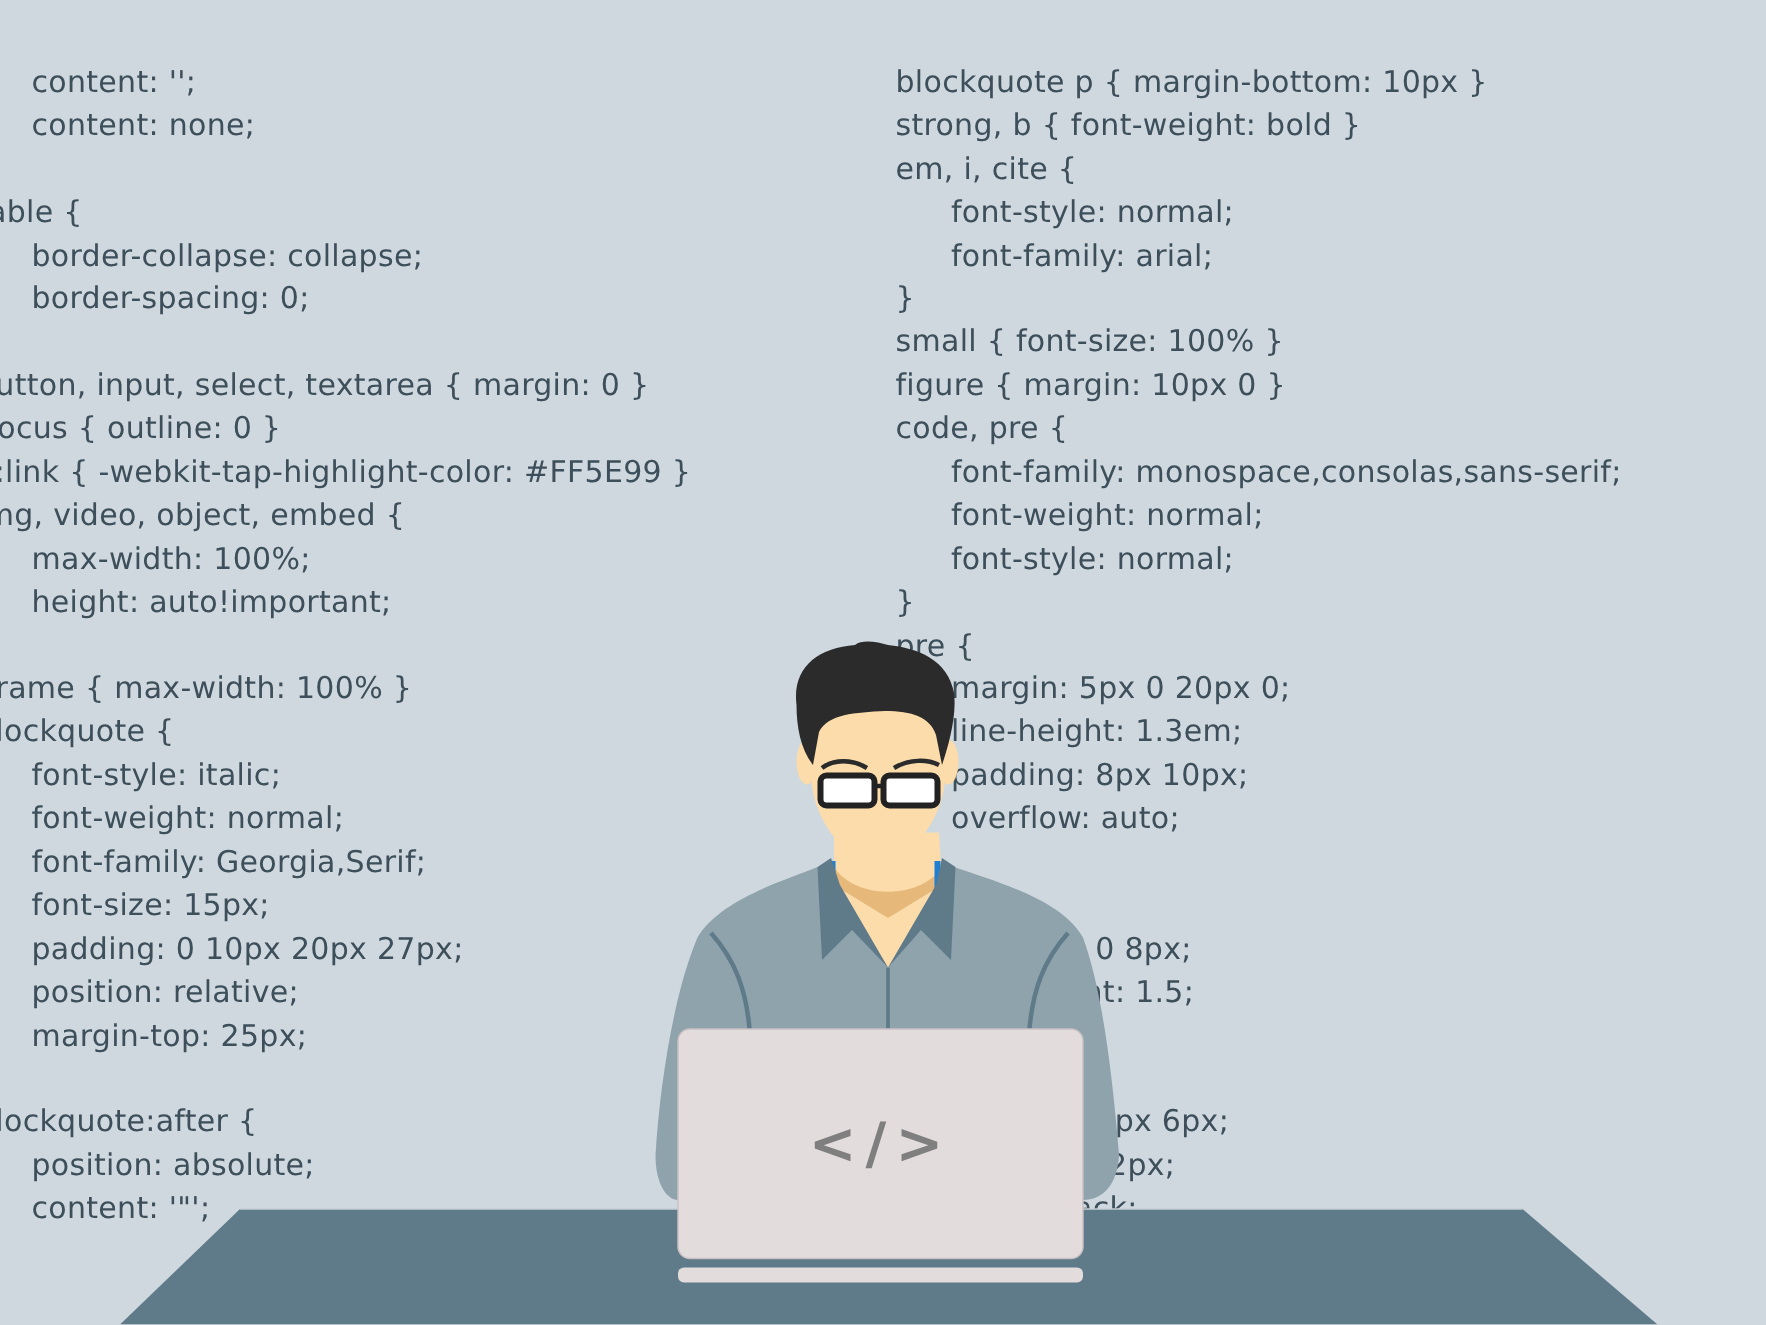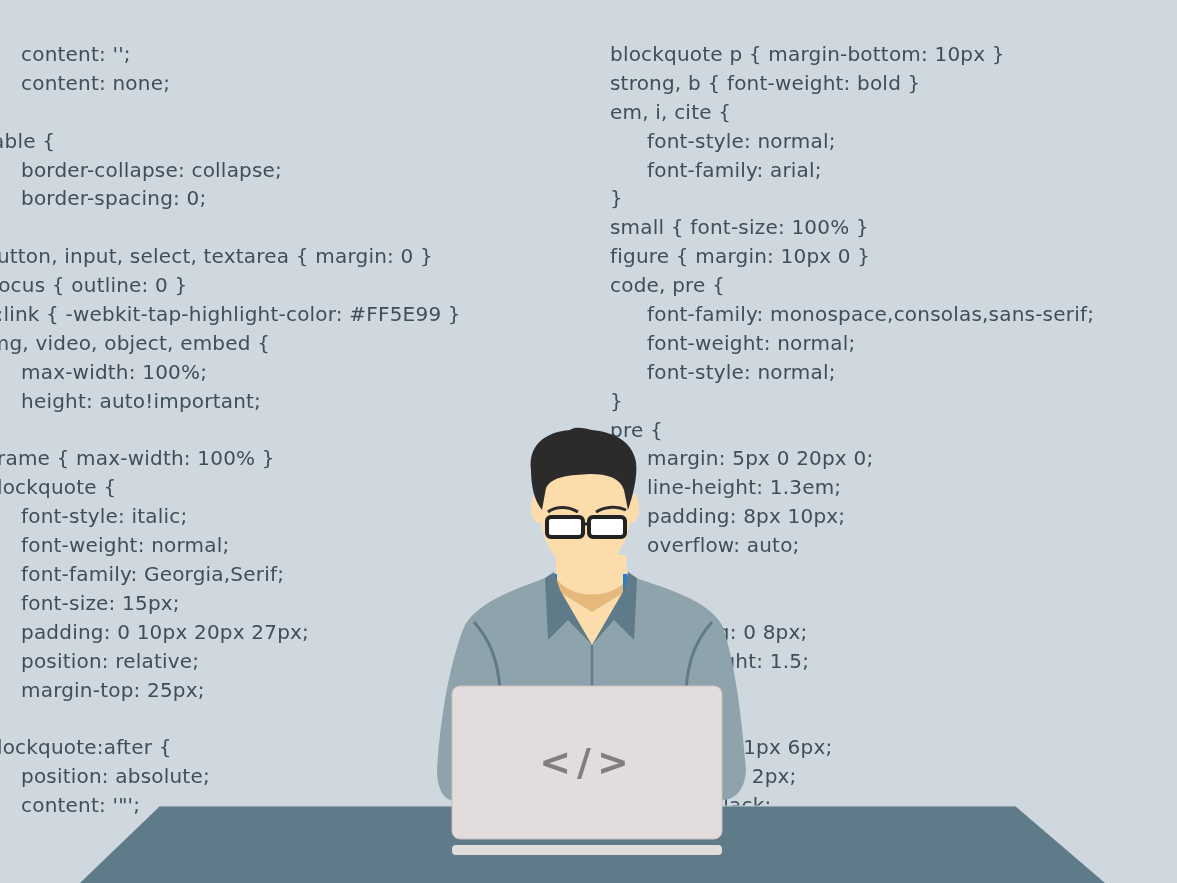--- a/index.html
+++ b/index.html
@@ -9,21 +9,21 @@
     font-family: "DejaVu Sans", sans-serif;
   }
   .code-col {
     position: absolute; top: 40px;
     font-size: 20px; line-height: 28.9px; color: #3d4f5a;
     white-space: pre; letter-spacing: 0.2px;
   }
   .code-col .line { height: 28.9px; }
   .code-col .indent { padding-left: 37px; }
   #left-col { left: -16px; }
-  #right-col { left: 610px; }
+  #right-col { left: 597px; }
   .scene { position: absolute; left: 0; top: 0; width: 1177px; height: 883px; }
   svg { display: block; }
 </style>
 </head>
 <body>
 
 <div id="left-col" class="code-col"><div class="line indent">content: '';</div><div class="line indent">content: none;</div><div class="line"></div><div class="line">table {</div><div class="line indent">border-collapse: collapse;</div><div class="line indent">border-spacing: 0;</div><div class="line"></div><div class="line">button, input, select, textarea { margin: 0 }</div><div class="line">:focus { outline: 0 }</div><div class="line">a:link { -webkit-tap-highlight-color: #FF5E99 }</div><div class="line">img, video, object, embed {</div><div class="line indent">max-width: 100%;</div><div class="line indent">height: auto!important;</div><div class="line"></div><div class="line">iframe { max-width: 100% }</div><div class="line">blockquote {</div><div class="line indent">font-style: italic;</div><div class="line indent">font-weight: normal;</div><div class="line indent">font-family: Georgia,Serif;</div><div class="line indent">font-size: 15px;</div><div class="line indent">padding: 0 10px 20px 27px;</div><div class="line indent">position: relative;</div><div class="line indent">margin-top: 25px;</div><div class="line"></div><div class="line">blockquote:after {</div><div class="line indent">position: absolute;</div><div class="line indent">content: '"';</div></div>
 <div id="right-col" class="code-col"><div class="line">blockquote p { margin-bottom: 10px }</div><div class="line">strong, b { font-weight: bold }</div><div class="line">em, i, cite {</div><div class="line indent">font-style: normal;</div><div class="line indent">font-family: arial;</div><div class="line">}</div><div class="line">small { font-size: 100% }</div><div class="line">figure { margin: 10px 0 }</div><div class="line">code, pre {</div><div class="line indent">font-family: monospace,consolas,sans-serif;</div><div class="line indent">font-weight: normal;</div><div class="line indent">font-style: normal;</div><div class="line">}</div><div class="line">pre {</div><div class="line indent">margin: 5px 0 20px 0;</div><div class="line indent">line-height: 1.3em;</div><div class="line indent">padding: 8px 10px;</div><div class="line indent">overflow: auto;</div><div class="line"></div><div class="line">code {</div><div class="line indent">padding: 0 8px;</div><div class="line indent">line-height: 1.5;</div><div class="line"></div><div class="line"></div><div class="line indent">padding: 1px 6px;</div><div class="line indent">margin: 0 2px;</div><div class="line indent">color: black;</div></div>
 
 <div class="scene">

